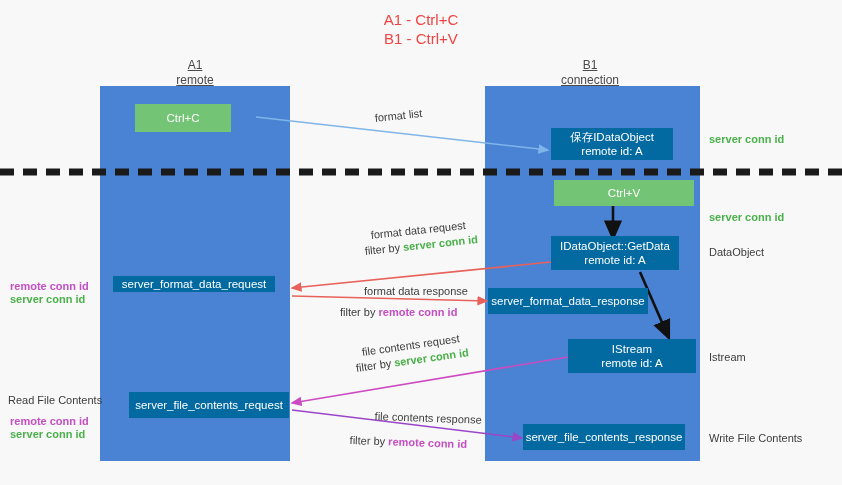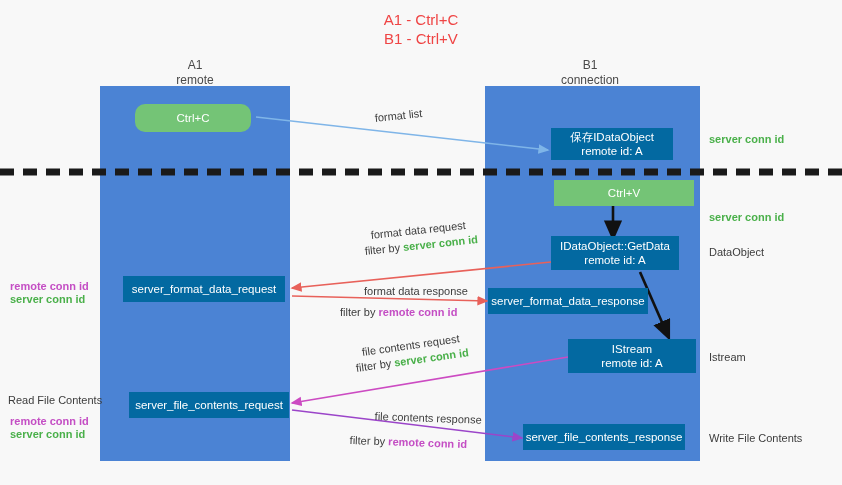--- a/index.html
+++ b/index.html
@@ -34,20 +34,21 @@
     color: #ef4444;
     white-space: pre;
   }
   .col-head {
     position: absolute;
     text-align: center;
     font-size: 12px;
     line-height: 15px;
     color: #4a4a4a;
     white-space: pre;
+    text-decoration: underline;
   }
   .lane {
     position: absolute;
     background: #4b83d4;
   }
   .node {
     position: absolute;
     box-sizing: border-box;
     display: flex;
     flex-direction: column;
@@ -126,21 +127,21 @@
 
     <line x1="551" y1="262" x2="292" y2="288" stroke="#e8615a" stroke-width="1.6" marker-end="url(#ar-red)"></line>
 
     <line x1="292" y1="296" x2="487" y2="301" stroke="#e8615a" stroke-width="1.6" marker-end="url(#ar-red)"></line>
 
     <line x1="568" y1="357" x2="292" y2="403" stroke="#cc4bc2" stroke-width="1.6" marker-end="url(#ar-magenta)"></line>
 
     <line x1="292" y1="410" x2="522" y2="438" stroke="#9b45c9" stroke-width="1.6" marker-end="url(#ar-purple)"></line>
   </svg>
 
-  <div class="node green" style="left:135px; top:104px; width:116px; height:28px;border-radius:10px;">
+  <div class="node green" style="left:135px; top:104px; width:96px; height:28px;">
     <span>Ctrl+C</span>
   </div>
 
   <div class="node orange" style="left:551px; top:128px; width:122px; height:32px;">
     <span>保存IDataObject</span>
     <span>remote id: A</span>
   </div>
 
   <div class="node green" style="left:554px; top:180px; width:140px; height:26px;">
     <span>Ctrl+V</span>
@@ -149,21 +150,21 @@
   <div class="node orange" style="left:551px; top:236px; width:128px; height:34px;">
     <span>IDataObject::GetData</span>
     <span>remote id: A</span>
   </div>
 
   <div class="node orange" style="left:568px; top:339px; width:128px; height:34px;">
     <span>IStream</span>
     <span>remote id: A</span>
   </div>
 
-  <div class="node orange" style="left:123px; top:276px; width:162px; height:26px;">
+  <div class="node orange" style="left:113px; top:276px; width:162px; height:16px;">
     <span>server_format_data_request</span>
   </div>
 
   <div class="node orange" style="left:129px; top:392px; width:160px; height:26px;">
     <span>server_file_contents_request</span>
   </div>
 
   <div class="node orange" style="left:488px; top:288px; width:160px; height:26px;">
     <span>server_format_data_response</span>
   </div>

